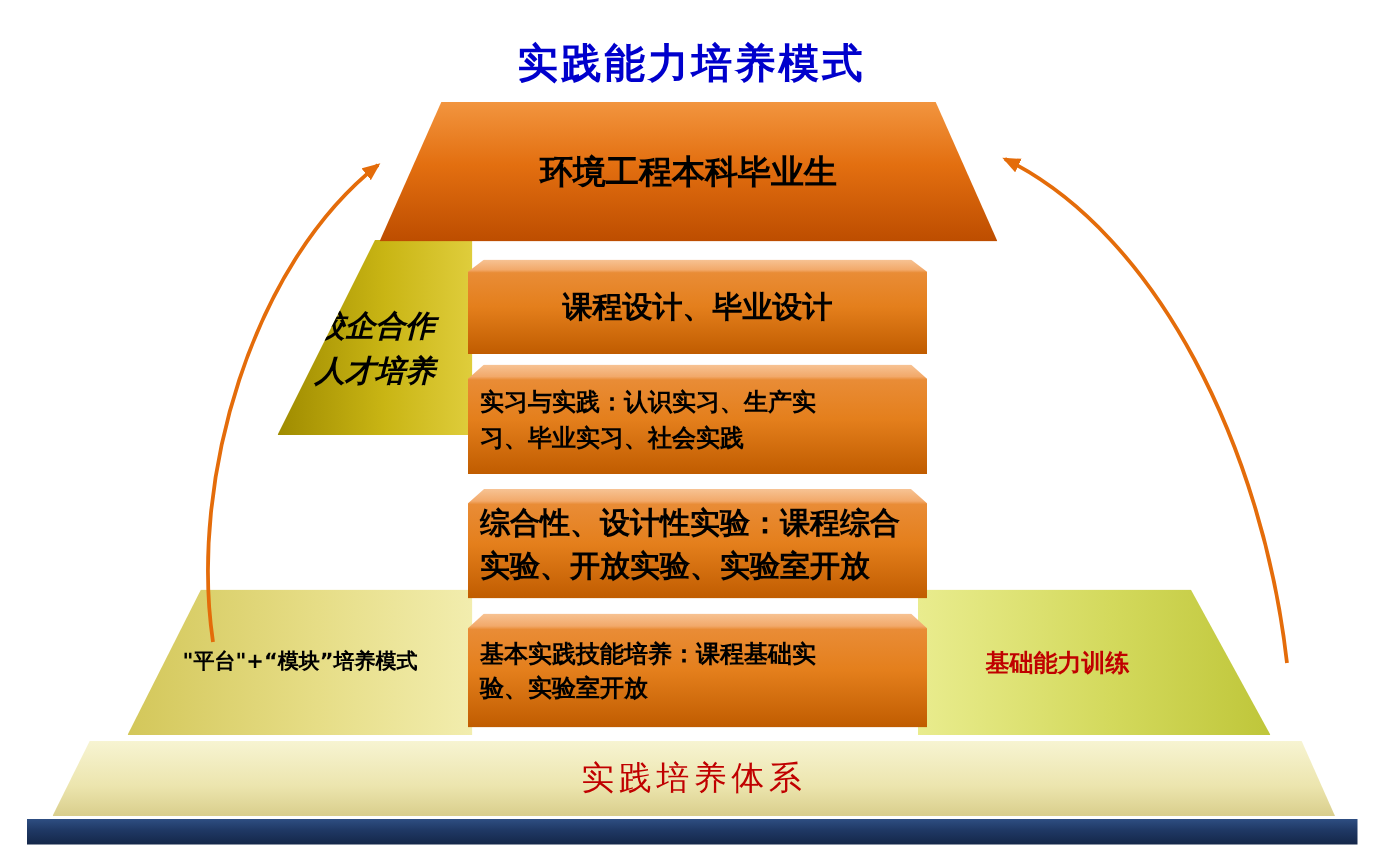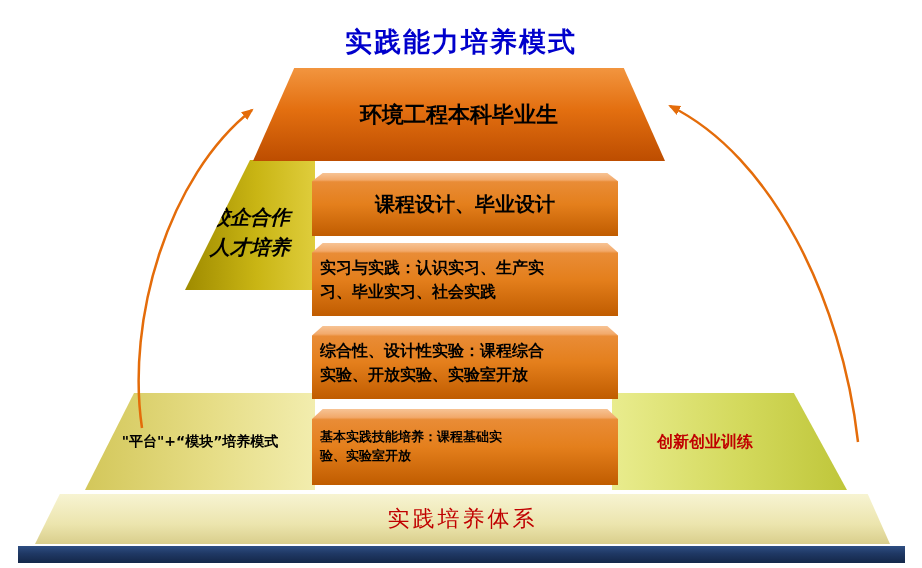--- a/index.html
+++ b/index.html
@@ -43,22 +43,22 @@
           clip-path:polygon(0 0,77.4% 0,100% 100%,0 100%);
           background:linear-gradient(90deg,#E9EC8E 0%,#D3D95C 55%,#BFC63A 100%);}
 
   .cbox{left:312px;width:306px;z-index:2;box-sizing:border-box;
         clip-path:polygon(3.5% 0,96.5% 0,100% 13%,100% 100%,0 100%,0 13%);
         background:linear-gradient(180deg,#F7C394 0%,#F2A96A 11%,#E98C36 14%,#E47F1C 50%,#C05C00 100%);
         display:flex;align-items:center;justify-content:center;
         font-weight:bold;color:#000;white-space:pre-line;line-height:1.45;}
   #cbox1{top:173px;height:63px;font-size:20px;}
   #cbox2{top:243px;height:73px;font-size:16px;justify-content:flex-start;text-align:left;padding:16px 8px;}
-  #cbox3{top:326px;height:73px;font-size:16px;justify-content:flex-start;text-align:left;padding:0 8px;}
-  #cbox4{top:409px;height:76px;font-size:13px;justify-content:flex-start;text-align:left;padding:0 8px;}
+  #cbox3{top:326px;height:73px;font-size:20px;justify-content:flex-start;text-align:left;padding:0 8px;}
+  #cbox4{top:409px;height:76px;font-size:16px;justify-content:flex-start;text-align:left;padding:0 8px;}
 
   #base{left:35px;top:494px;width:855px;height:50px;z-index:1;
         clip-path:polygon(2.9% 0,97.4% 0,100% 100%,0 100%);
         background:linear-gradient(180deg,#F7F4D2 0%,#ECE5AE 60%,#D9CE8C 100%);
         display:flex;align-items:center;justify-content:center;
         font-size:22px;font-weight:normal;color:#C00000;letter-spacing:3px;}
 
   #footbar{left:18px;top:546px;width:887px;height:17px;z-index:1;
         background:linear-gradient(180deg,#2E4E82 0%,#1F3864 45%,#142749 100%);}
 
@@ -80,21 +80,21 @@
     <path d="M142,428 C126,320 168,176 252,110" stroke="#E46C0A" stroke-width="2.5" fill="none" marker-end="url(#ah)"></path>
     <path d="M858,442 C842,300 772,156 670,106" stroke="#E46C0A" stroke-width="2.5" fill="none" marker-end="url(#ah)"></path>
   </svg>
 
   <div class="abs" id="apex">环境工程本科毕业生</div>
 
   <div class="abs tier" id="ltier1">校企合作
 人才培养</div>
   <div class="abs tier" id="ltier3">"平台"+“模块”培养模式</div>
 
-  <div class="abs tier" id="rtier3">创新创业训练</div>
+  <div class="abs tier" id="rtier3">基础能力训练</div>
 
   <div class="abs cbox" id="cbox1">课程设计、毕业设计</div>
   <div class="abs cbox" id="cbox2">实习与实践：认识实习、生产实
 习、毕业实习、社会实践</div>
   <div class="abs cbox" id="cbox3">综合性、设计性实验：课程综合
 实验、开放实验、实验室开放</div>
   <div class="abs cbox" id="cbox4">基本实践技能培养：课程基础实
 验、实验室开放</div>
 
   <div class="abs" id="base">实践培养体系</div>

